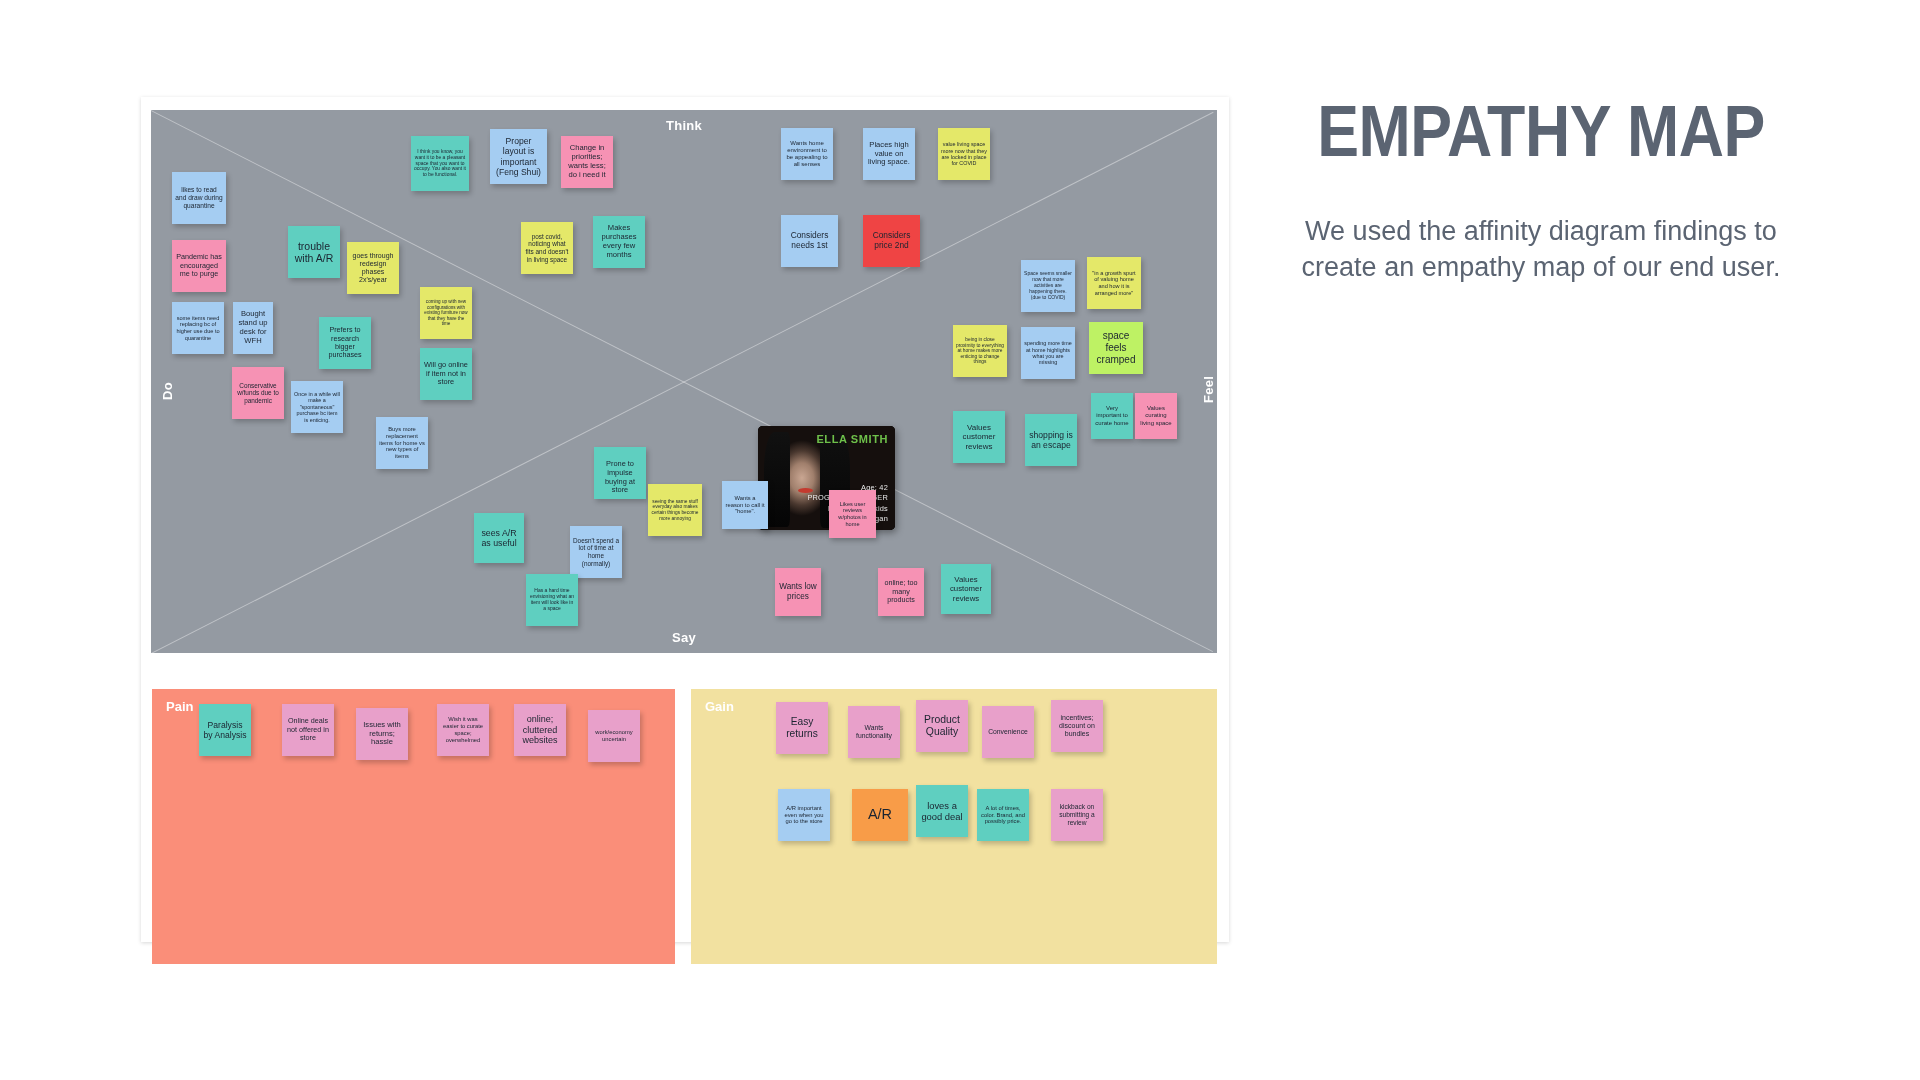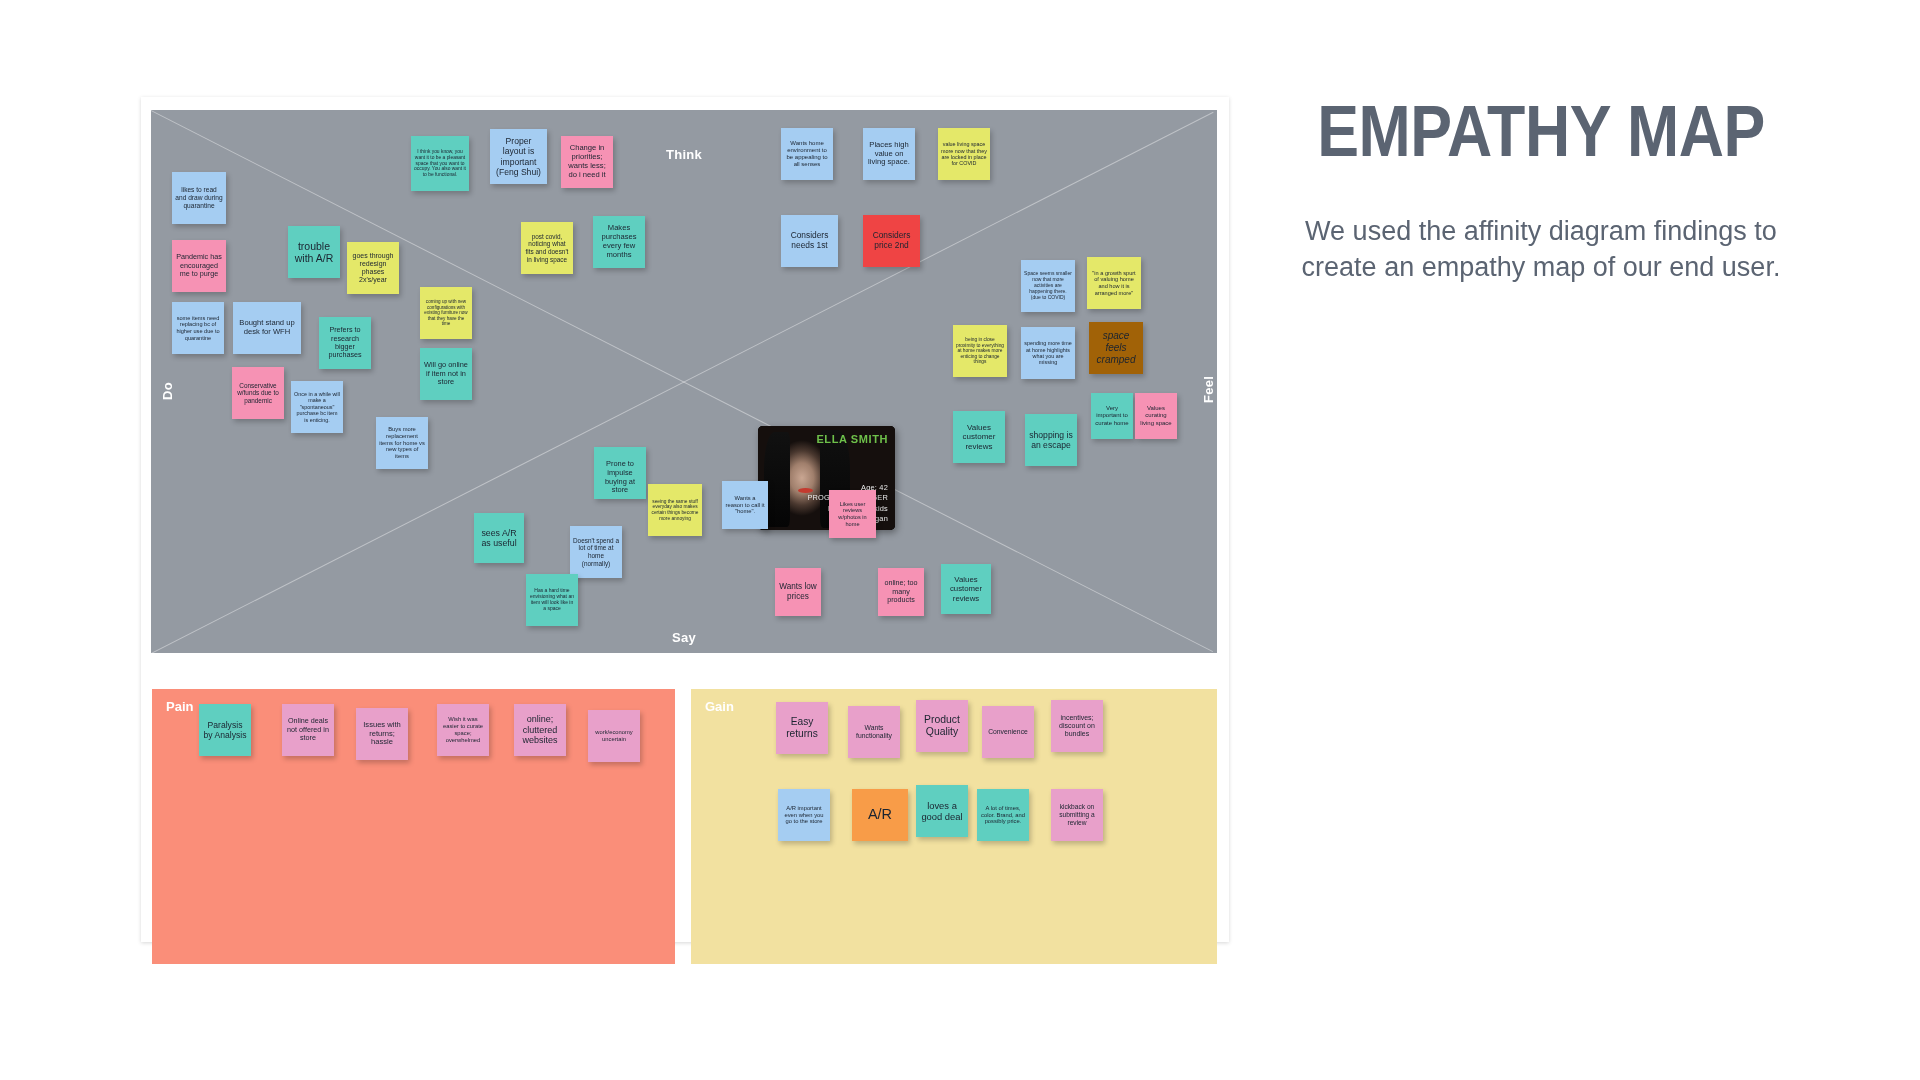--- a/index.html
+++ b/index.html
@@ -204,21 +204,21 @@
 <body>
 
 <div id="root">
 
   <div id="board-frame">
 
     <div id="quadrant-area">
       <div class="diag" style="left:0px; top:0px; width:1192px; transform: rotate(27.0deg);"></div>
       <div class="diag" style="left:0px; top:543px; width:1192px; transform: rotate(-27.0deg);"></div>
 
-      <div class="quad-label" style="left:0; top:8px; width:1066px; text-align:center;margin-top:29px;">Think</div>
+      <div class="quad-label" style="left:0; top:8px; width:1066px; text-align:center;">Think</div>
       <div class="quad-label" style="left:0; bottom:8px; width:1066px; text-align:center;">Say</div>
       <div class="quad-label vertical-left" style="left:9px; top:290px;">Do</div>
       <div class="quad-label vertical-right" style="left:1050px; top:293px;">Feel</div>
     </div>
 
     <div id="persona-card">
       <div id="persona-photo"></div>
       <div id="persona-hair-l"></div>
       <div id="persona-hair-r"></div>
       <div id="persona-lips"></div>
@@ -248,21 +248,21 @@
 
 <div class="note" style="left: 172px; top: 172px; width: 54px; height: 52px; background: rgb(165, 205, 242); font-size: 6.6px;">
       <span>likes to read and draw during quarantine</span>
     </div>
     <div class="note" style="left: 172px; top: 240px; width: 54px; height: 52px; background: rgb(246, 146, 180); font-size: 7.2px;">
       <span>Pandemic has encouraged me to purge</span>
     </div>
     <div class="note" style="left: 172px; top: 302px; width: 52px; height: 52px; background: rgb(165, 205, 242); font-size: 5.6px;">
       <span>some items need replacing bc of higher use due to quarantine</span>
     </div>
-    <div class="note" style="left: 233px; top: 302px; width: 68px; height: 52px; background: rgb(165, 205, 242); font-size: 7.6px;">
+    <div class="note" style="left: 233px; top: 302px; width: 40px; height: 52px; background: rgb(165, 205, 242); font-size: 7.6px;">
       <span>Bought stand up desk for WFH</span>
     </div>
     <div class="note" style="left: 232px; top: 367px; width: 52px; height: 52px; background: rgb(246, 146, 180); font-size: 6.4px;">
       <span>Conservative w/funds due to pandemic</span>
     </div>
     <div class="note" style="left: 291px; top: 381px; width: 52px; height: 52px; background: rgb(165, 205, 242); font-size: 5.4px;">
       <span>Once in a while will make a "spontaneous" purchase bc item is enticing.</span>
     </div>
     <div class="note" style="left: 288px; top: 226px; width: 52px; height: 52px; background: rgb(95, 207, 192); font-size: 10.5px;">
       <span>trouble with A/R</span>
@@ -317,21 +317,21 @@
     </div>
     <div class="note" style="left: 1087px; top: 257px; width: 54px; height: 52px; background: rgb(228, 232, 105); font-size: 5.6px;">
       <span>"in a growth spurt of valuing home and how it is arranged more"</span>
     </div>
     <div class="note" style="left: 953px; top: 325px; width: 54px; height: 52px; background: rgb(228, 232, 105); font-size: 4.8px;">
       <span>being in close proximity to everything at home makes more enticing to change things</span>
     </div>
     <div class="note" style="left: 1021px; top: 327px; width: 54px; height: 52px; background: rgb(165, 205, 242); font-size: 5.4px;">
       <span>spending more time at home highlights what you are missing</span>
     </div>
-    <div class="note" style="left: 1089px; top: 322px; width: 54px; height: 52px; background: #a16207; font-size: 10px; font-style: italic;">
+    <div class="note" style="left: 1089px; top: 322px; width: 54px; height: 52px; background: #bef264; font-size: 10px;">
       <span>space feels cramped</span>
     </div>
     <div class="note" style="left: 1091px; top: 393px; width: 42px; height: 46px; background: rgb(95, 207, 192); font-size: 6px;">
       <span>Very important to curate home</span>
     </div>
     <div class="note" style="left: 1135px; top: 393px; width: 42px; height: 46px; background: rgb(246, 146, 180); font-size: 6px;">
       <span>Values curating living space</span>
     </div>
     <div class="note" style="left: 953px; top: 411px; width: 52px; height: 52px; background: rgb(95, 207, 192); font-size: 8px;">
       <span>Values customer reviews</span>

